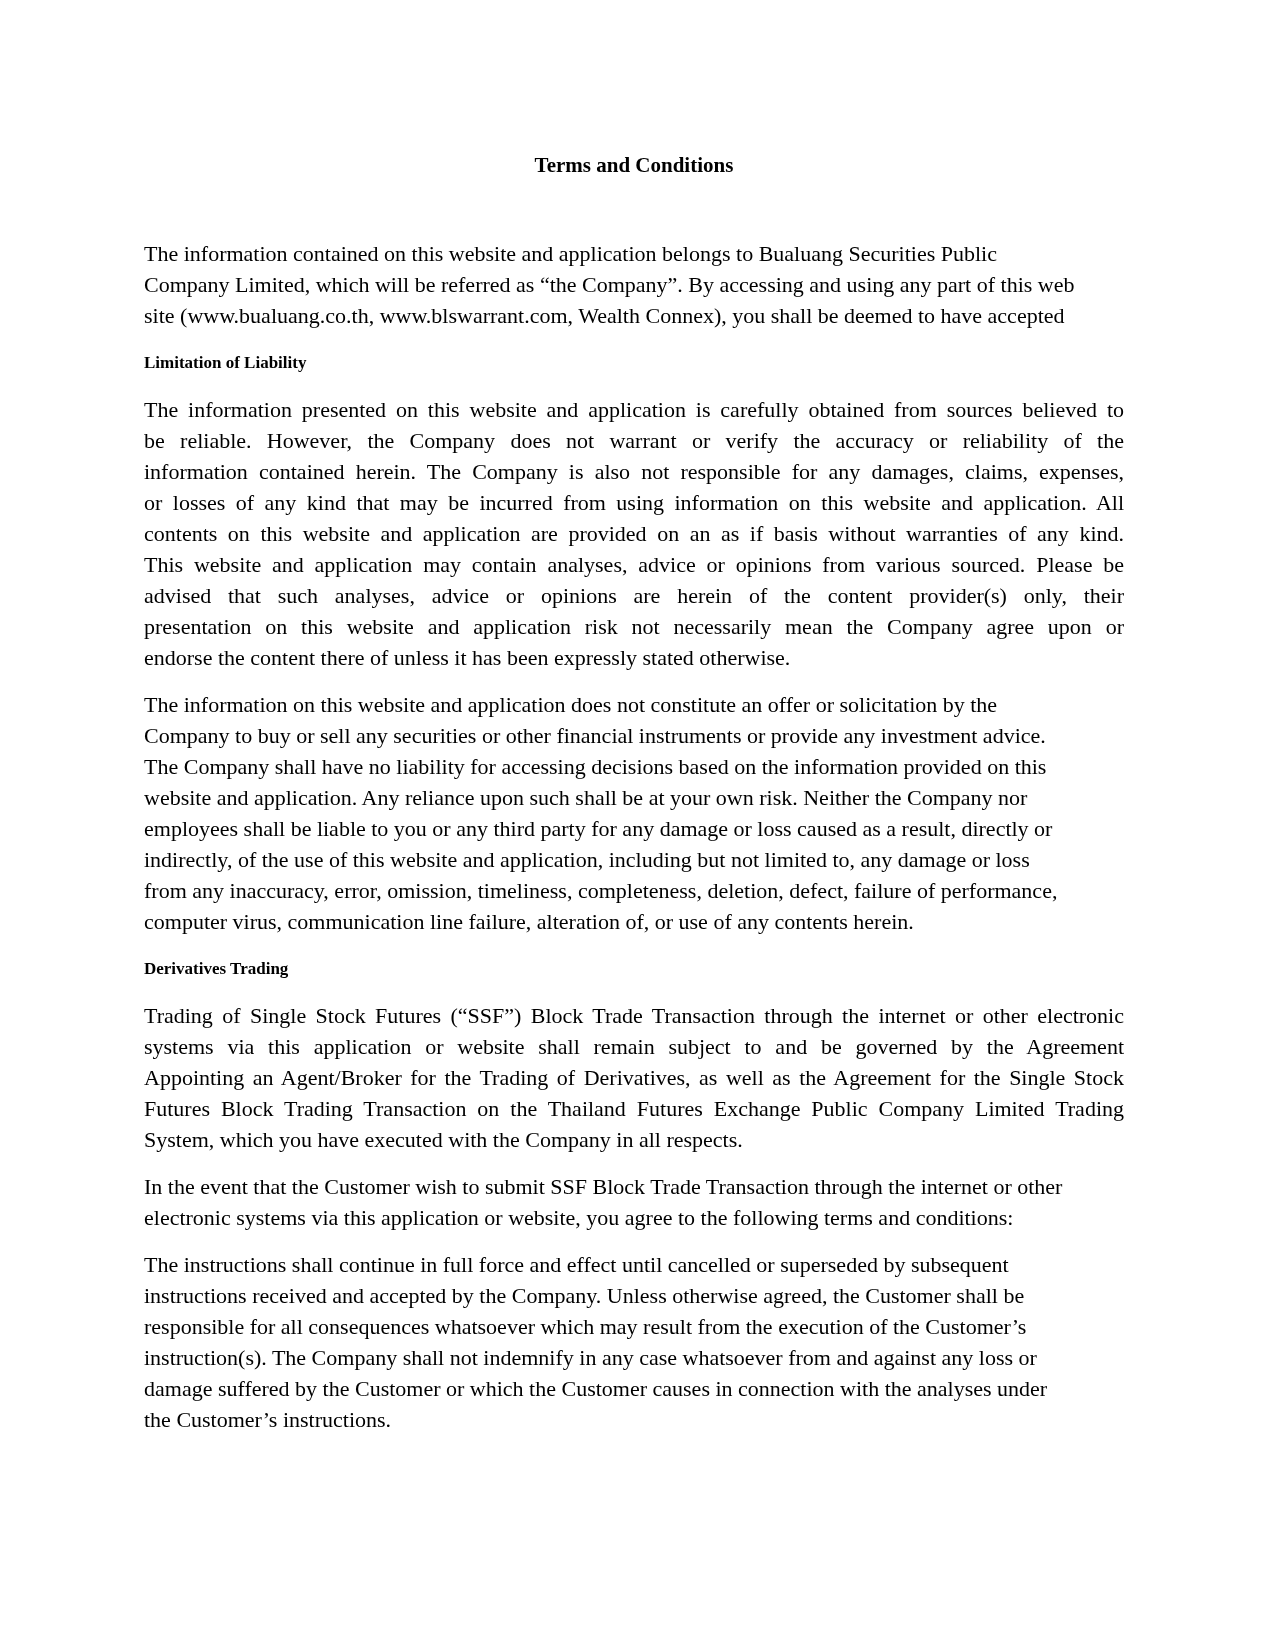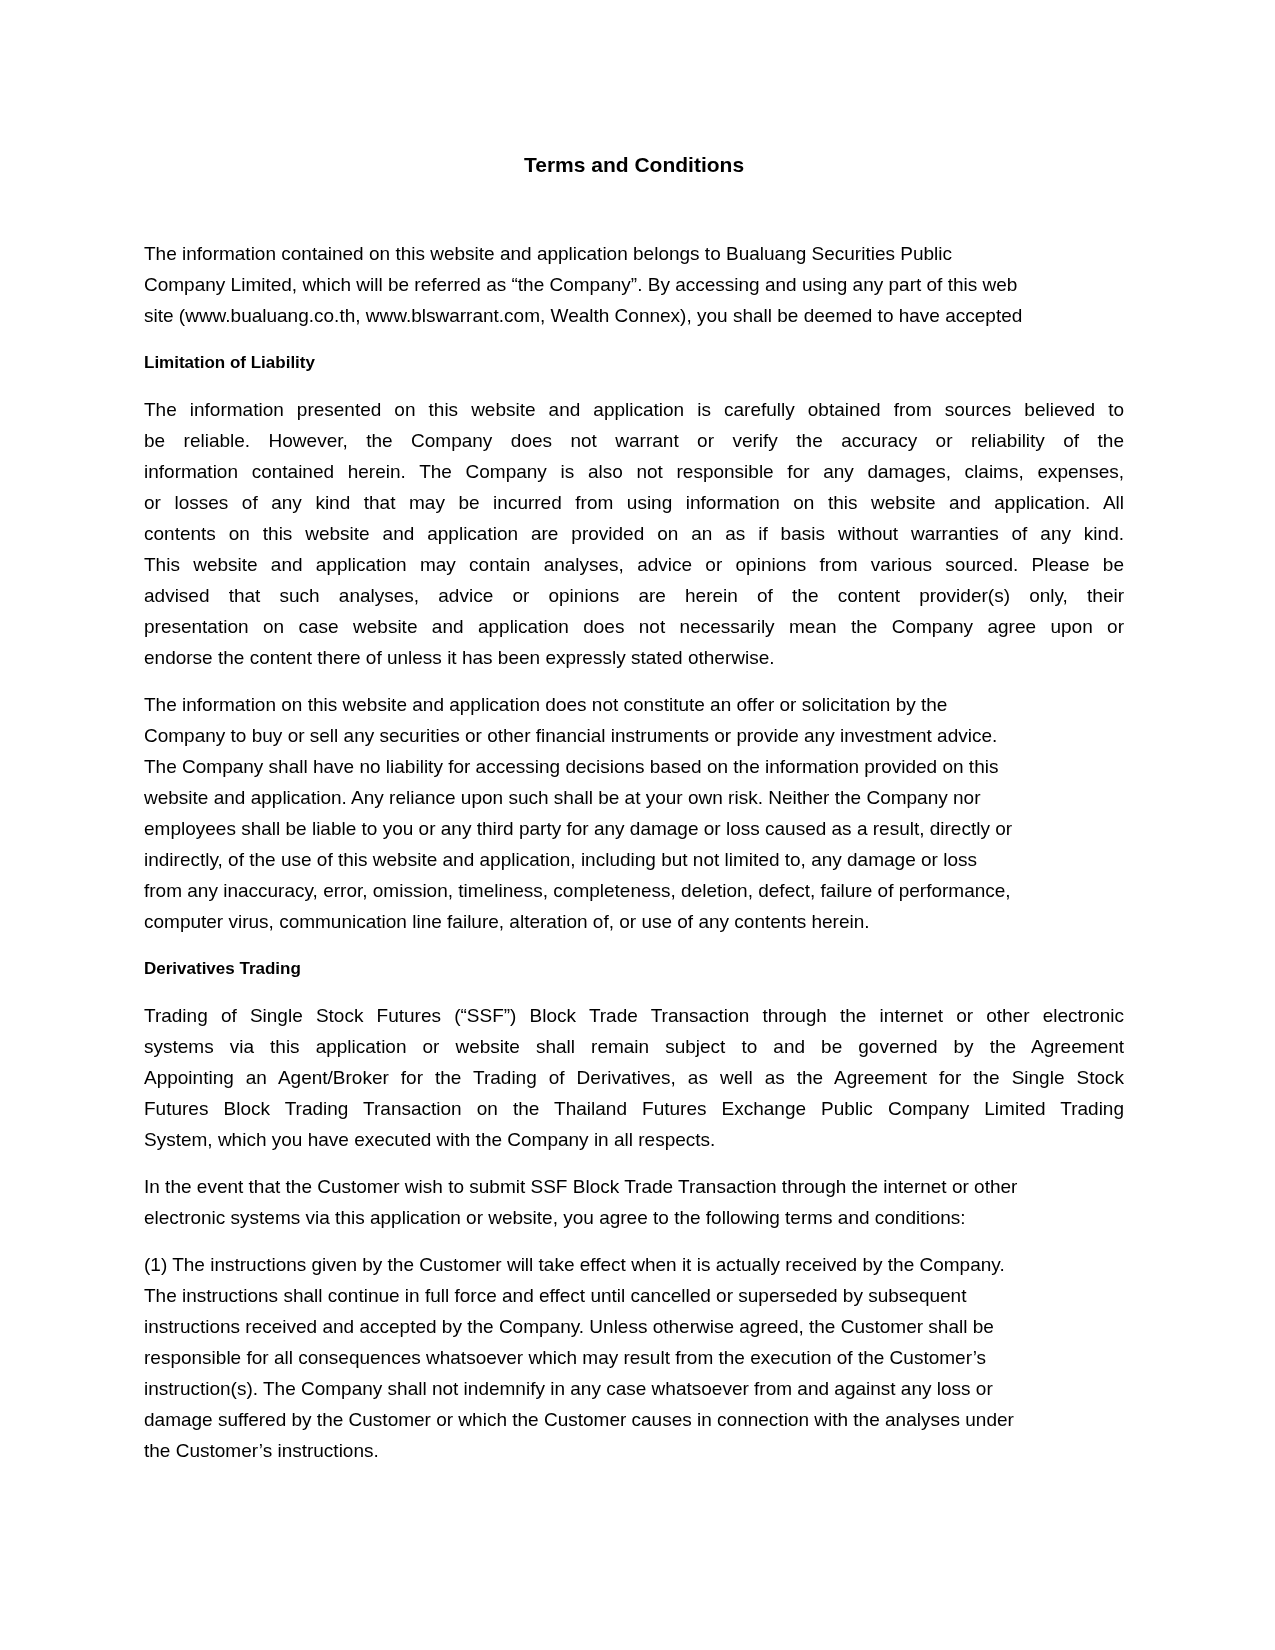--- a/index.html
+++ b/index.html
@@ -8,41 +8,41 @@
     background: #ffffff;
   }
   .page {
     position: relative;
     width: 1275px;
     height: 1650px;
     box-sizing: border-box;
     padding: 152px 151px 0 144px;
     background: #ffffff;
     color: #000000;
-    font-family: Liberation Sans, sans-serif;
+    font-family: Liberation Serif, serif;
     overflow: hidden;
   }
   .doc-title {
     font-size: 21px;
     font-weight: 700;
     line-height: 26px;
     text-align: center;
     margin: 0 0 60px 0;
   }
   .heading {
     font-size: 17px;
     font-weight: 700;
     line-height: 31px;
     margin: 0 0 16px 0;
   }
   .para {
     margin: 0 0 16px 0;
   }
   .line {
-    font-size: 19px;
+    font-size: 22px;
     line-height: 31px;
     white-space: normal;
   }
   .line.just {
     text-align: justify;
     text-align-last: justify;
   }
 </style>
 </head>
 <body>
@@ -57,21 +57,21 @@
       </div>
       <div class="heading">Limitation of Liability</div>
       <div class="para">
         <div class="line just">The information presented on this website and application is carefully obtained from sources believed to</div>
         <div class="line just">be reliable. However, the Company does not warrant or verify the accuracy or reliability of the</div>
         <div class="line just">information contained herein. The Company is also not responsible for any damages, claims, expenses,</div>
         <div class="line just">or losses of any kind that may be incurred from using information on this website and application. All</div>
         <div class="line just">contents on this website and application are provided on an as if basis without warranties of any kind.</div>
         <div class="line just">This website and application may contain analyses, advice or opinions from various sourced. Please be</div>
         <div class="line just">advised that such analyses, advice or opinions are herein of the content provider(s) only, their</div>
-        <div class="line just">presentation on case website and application does not necessarily mean the Company agree upon or</div>
+        <div class="line just">presentation on this website and application risk not necessarily mean the Company agree upon or</div>
         <div class="line">endorse the content there of unless it has been expressly stated otherwise.</div>
       </div>
       <div class="para">
         <div class="line">The information on this website and application does not constitute an offer or solicitation by the</div>
         <div class="line">Company to buy or sell any securities or other financial instruments or provide any investment advice.</div>
         <div class="line">The Company shall have no liability for accessing decisions based on the information provided on this</div>
         <div class="line">website and application. Any reliance upon such shall be at your own risk. Neither the Company nor</div>
         <div class="line">employees shall be liable to you or any third party for any damage or loss caused as a result, directly or</div>
         <div class="line">indirectly, of the use of this website and application, including but not limited to, any damage or loss</div>
         <div class="line">from any inaccuracy, error, omission, timeliness, completeness, deletion, defect, failure of performance,</div>
@@ -83,21 +83,20 @@
         <div class="line just">systems via this application or website shall remain subject to and be governed by the Agreement</div>
         <div class="line just">Appointing an Agent/Broker for the Trading of Derivatives, as well as the Agreement for the Single Stock</div>
         <div class="line just">Futures Block Trading Transaction on the Thailand Futures Exchange Public Company Limited Trading</div>
         <div class="line">System, which you have executed with the Company in all respects.</div>
       </div>
       <div class="para">
         <div class="line">In the event that the Customer wish to submit SSF Block Trade Transaction through the internet or other</div>
         <div class="line">electronic systems via this application or website, you agree to the following terms and conditions:</div>
       </div>
       <div class="para">
-        <div class="line">(1) The instructions given by the Customer will take effect when it is actually received by the Company.</div>
         <div class="line">The instructions shall continue in full force and effect until cancelled or superseded by subsequent</div>
         <div class="line">instructions received and accepted by the Company. Unless otherwise agreed, the Customer shall be</div>
         <div class="line">responsible for all consequences whatsoever which may result from the execution of the Customer’s</div>
         <div class="line">instruction(s). The Company shall not indemnify in any case whatsoever from and against any loss or</div>
         <div class="line">damage suffered by the Customer or which the Customer causes in connection with the analyses under</div>
         <div class="line">the Customer’s instructions.</div>
       </div>
     </main>
 </div>
 

